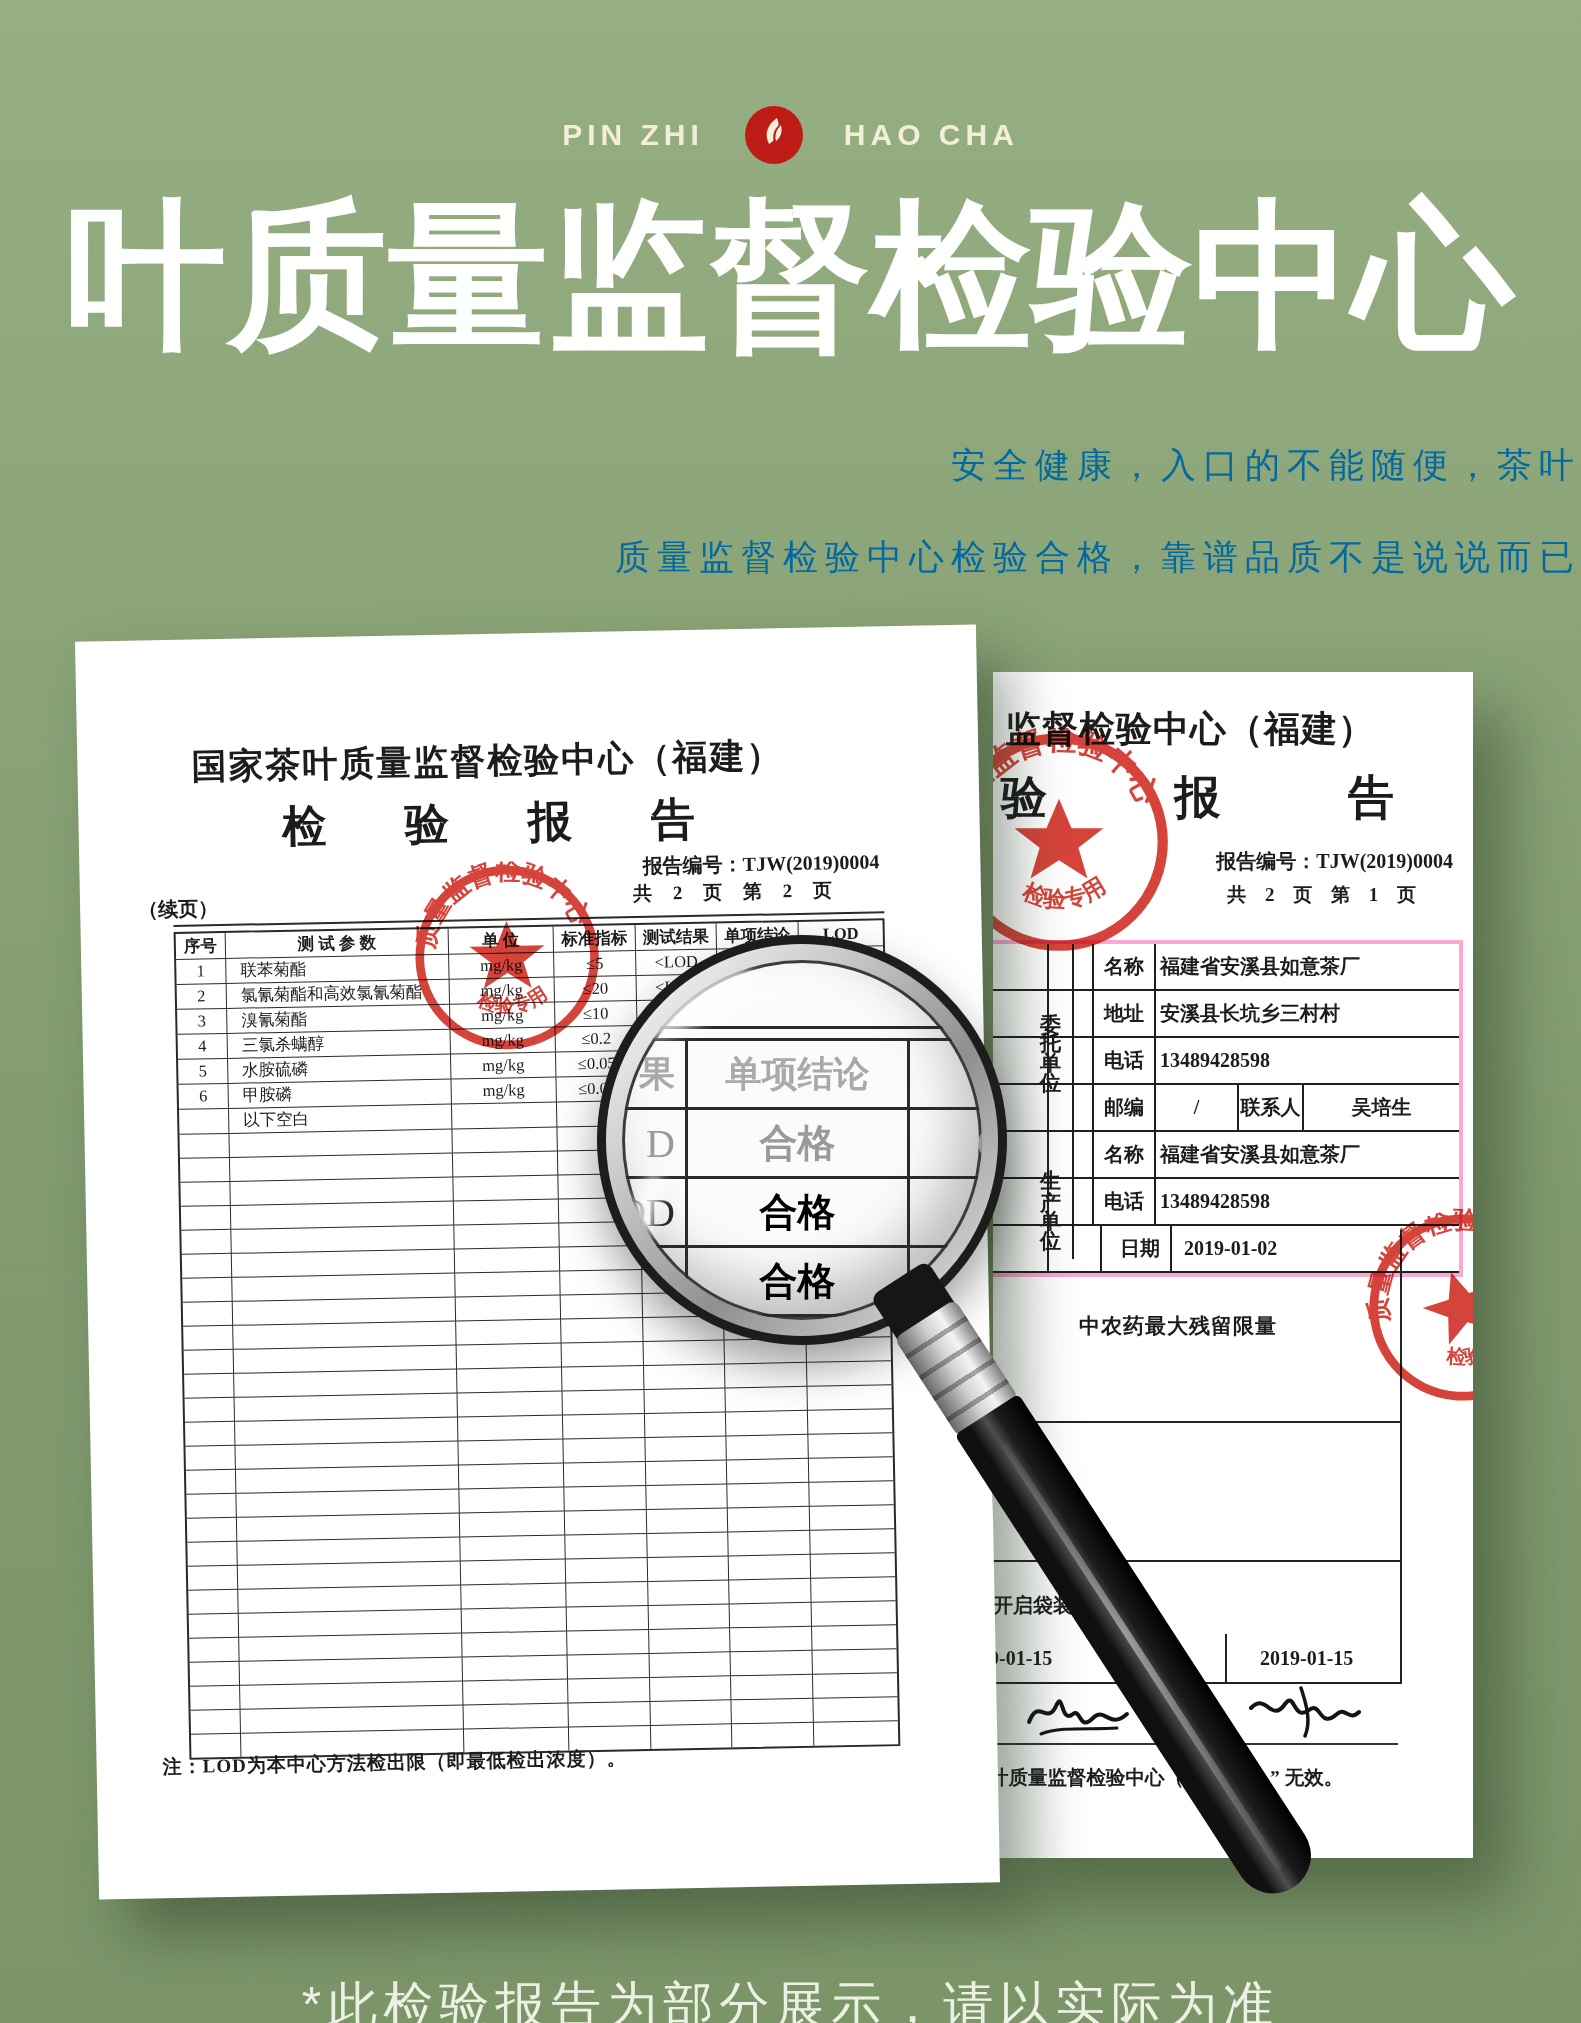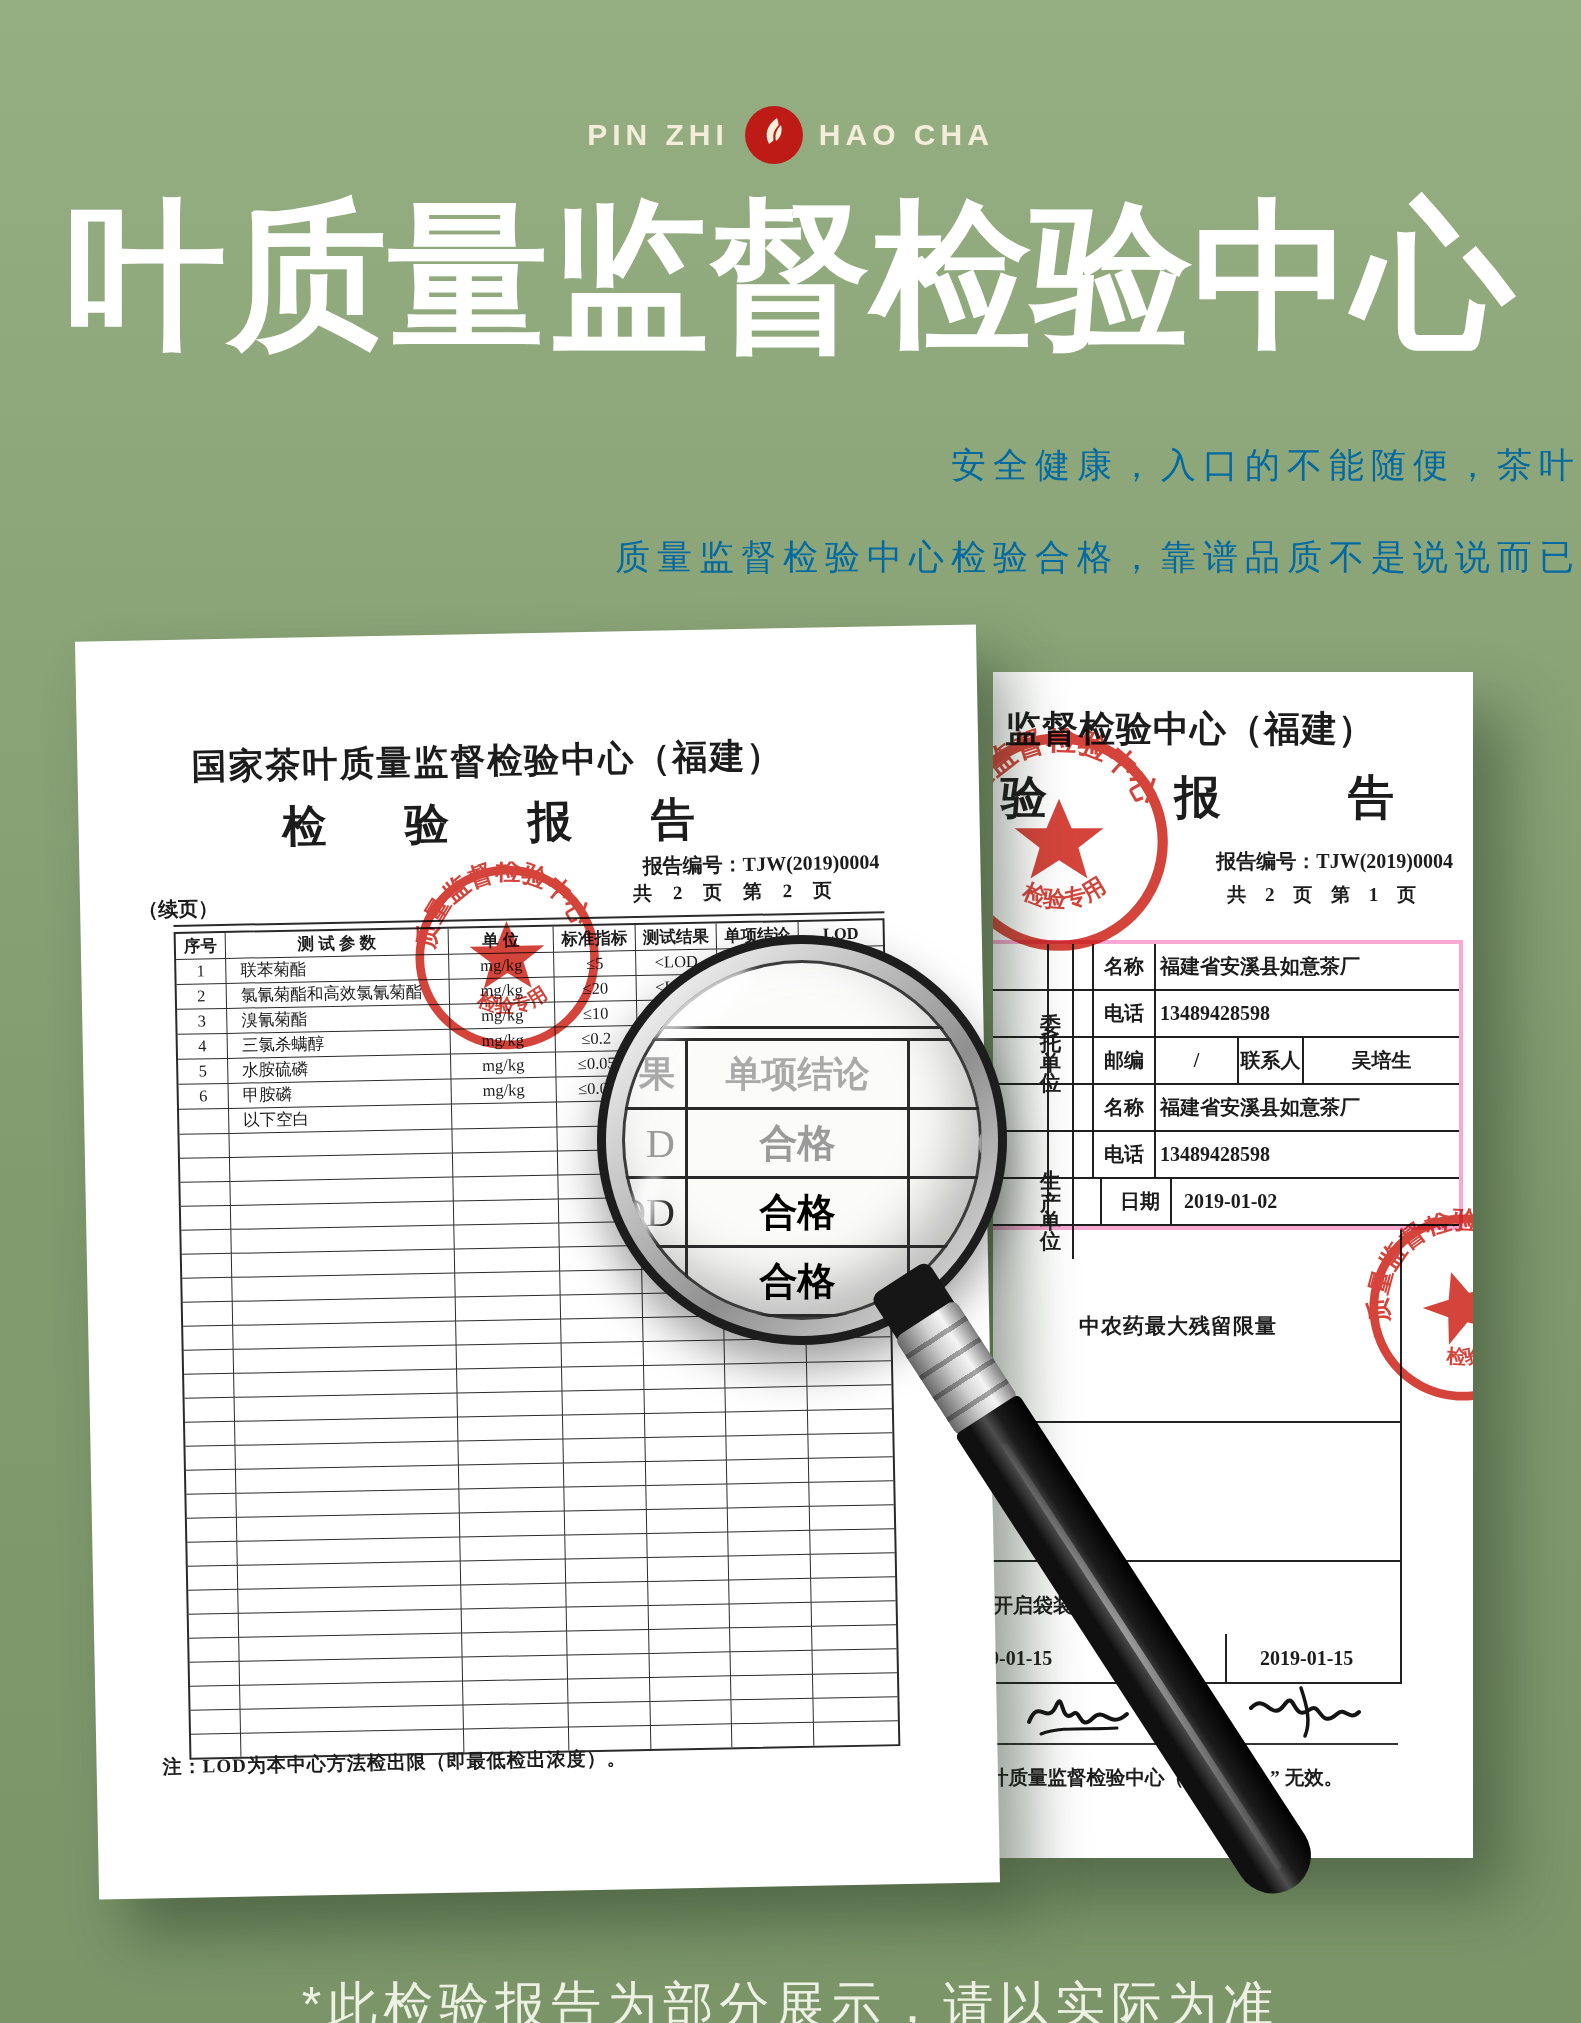--- a/index.html
+++ b/index.html
@@ -3,21 +3,21 @@
 <meta charset="utf-8">
 <style>
   html,body{margin:0;padding:0;}
   body{
     width:1581px;height:2023px;position:relative;overflow:hidden;
     background:linear-gradient(180deg,#95ae82 0%,#8ba578 30%,#819b6f 60%,#7b9569 100%);
     font-family:"Liberation Sans",sans-serif;
   }
   .abs{position:absolute;}
   
-  .brand-row{top:106px;left:0;width:100%;display:flex;justify-content:center;align-items:center;gap:16px;
+  .brand-row{top:106px;left:0;width:100%;display:flex;justify-content:center;align-items:center;gap:41px;
     color:#f4edda;font-size:30px;font-weight:bold;letter-spacing:5px;}
   .brand-dot{width:58px;height:58px;border-radius:50%;background:#be1b17;display:flex;align-items:center;justify-content:center;}
   
   .hero-title{top:168px;left:0;width:100%;text-align:center;color:#ffffff;font-size:160px;font-weight:bold;line-height:1.35;letter-spacing:1px;}
   .hero-sub{left:0;width:100%;text-align:right;color:#0369a1;font-size:35px;letter-spacing:7px;}
   .sub1{top:442px;}
   .sub2{top:534px;}
   
   .doc{background:#ffffff;color:#1c1c1c;font-family:"Liberation Serif",serif;}
   .doc-right{left:993px;top:672px;width:480px;height:1186px;z-index:2;overflow:hidden;
@@ -129,20 +129,26 @@
   <div class="abs rd-rt">验 报 告</div>
   <div class="abs rd-no">报告编号：TJW(2019)0004</div>
   <div class="abs rd-page">共 2 页 第 1 页</div>
 
   <div class="abs rd-info">
     <div class="rd-row" style="grid-template-columns:72px 45px 62px 1fr;">
       <div class="rd-cell"></div>
         <div class="rd-cell"></div>
       <div class="rd-cell cent">名称</div>
       <div class="rd-cell last">福建省安溪县如意茶厂</div>
+    </div>
+    <div class="rd-row" style="grid-template-columns:72px 45px 62px 1fr;">
+      <div class="rd-cell"></div>
+        <div class="rd-cell"></div>
+      <div class="rd-cell cent">地址</div>
+      <div class="rd-cell last">安溪县长坑乡三村村</div>
     </div>
     <div class="rd-row" style="grid-template-columns:72px 45px 62px 1fr;">
       <div class="rd-cell"></div>
         <div class="rd-cell"></div>
       <div class="rd-cell cent">电话</div>
       <div class="rd-cell last">13489428598</div>
     </div>
     <div class="rd-row" style="grid-template-columns:72px 45px 62px 83px 65px 1fr;">
       <div class="rd-cell"></div>
         <div class="rd-cell"></div>

